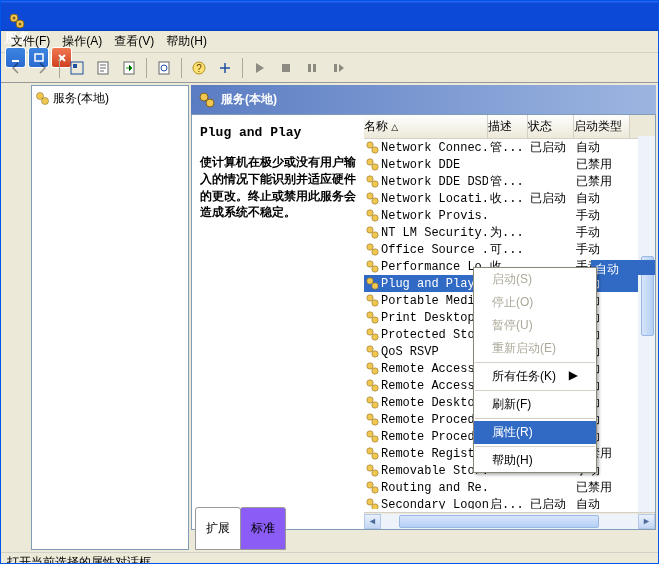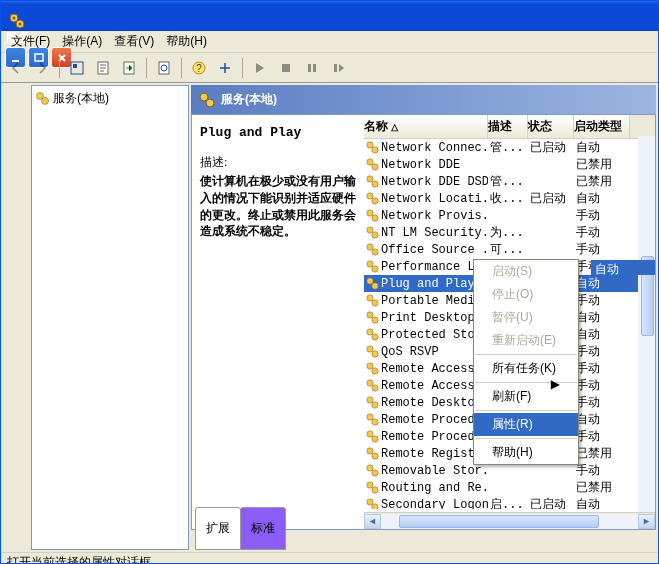--- a/index.html
+++ b/index.html
@@ -23,35 +23,35 @@
 .tree-item { display: flex; align-items: center; gap: 4px; }
 .right { flex: 1; display: flex; flex-direction: column; margin: 2px 2px 2px 0; }
 .right-header { background: linear-gradient(to right, #5a7cc2, #9db5e0); color: #fff; padding: 6px 8px; font-weight: bold; display: flex; align-items: center; gap: 6px; }
 .right-body { flex: 1; background: #fff; border: 1px solid #7f9db9; display: flex; overflow: hidden; }
 .detail { width: 172px; padding: 10px 8px; font-family: "SimSun"; }
 .detail .svc-name { font-weight: bold; font-size: 13px; margin-bottom: 14px; font-family: "Courier New", monospace; }
 .detail .desc-label { margin-bottom: 2px; }
 .detail .desc { line-height: 1.4; font-weight: bold; }
 .list { flex: 1; position: relative; overflow: hidden; }
 .list-header { display: flex; background: #ece9d8; border-bottom: 1px solid #d4d0c8; position: sticky; top: 0; }
-.list-header .col { padding: 3px 0; border-right: 1px solid #d4d0c8; background: linear-gradient(#fefefe,#ece9d8); font-weight: bold; }
+.list-header .col { padding: 3px 0; border-right: 1px solid #d4d0c8; background: linear-gradient(#fefefe,#ece9d8); }
 .col.name { width: 124px; }
 .col.desc { width: 40px; }
 .col.status { width: 46px; }
 .col.startup { width: 56px; }
 .rows { overflow: hidden; height: 370px; position: relative; }
 .row { display: flex; height: 17px; align-items: center; }
 .row.selected { background: #316ac5; color: #fff; }
 .row .cell { padding: 0 2px; overflow: hidden; white-space: nowrap; font-family: "Courier New", "SimSun", monospace; font-size: 12px; }
 .row .cell.name { width: 124px; display: flex; align-items: center; gap: 2px; }
 .row .cell.desc { width: 40px; }
 .row .cell.status { width: 46px; }
 .row .cell.startup { width: 56px; }
 .gear { width: 13px; height: 13px; flex-shrink: 0; }
-.context-menu { position: absolute; background: #fff; border: 1px solid #8a867a; box-shadow: 2px 2px 3px rgba(0,0,0,.3); left: 109px; top: 144px; width: 106px; z-index: 10; }
+.context-menu { position: absolute; background: #fff; border: 1px solid #8a867a; box-shadow: 2px 2px 3px rgba(0,0,0,.3); left: 109px; top: 152px; width: 124px; z-index: 10; }
 .context-menu .item { padding: 3px 18px; }
 .context-menu .item.disabled { color: #aca899; }
 .context-menu .item.selected { background: #316ac5; color: #fff; }
 .context-menu .msep { height: 1px; background: #d4d0c8; margin: 2px 1px; }
 .context-menu .arrow { float: right; }
 .tabs { height: 20px; padding-left: 4px; display: flex; align-items: flex-end; }
 .tab { padding: 12px 10px; background: #fff; border: 1px solid #999; border-top-left-radius: 3px; border-top-right-radius: 3px; margin-right: -1px; }
 .statusbar { height: 20px; background: #ece9d8; padding: 2px 6px; border-top: 1px solid #d4d0c8; display: flex; align-items: center; }
 .hscroll { height: 17px; background: #ece9d8; display: flex; align-items: center; border-top: 1px solid #d4d0c8; }
 .hscroll .sbtn { width: 17px; height: 15px; background: linear-gradient(#e8f0fb,#c4d6f4); border: 1px solid #b4c8e8; display: flex; align-items: center; justify-content: center; font-size: 9px; color: #4a6a9a; }
@@ -195,21 +195,20 @@
             <circle cx="5" cy="5" r="4" fill="#f0c850" stroke="#806020"></circle>
             <circle cx="11" cy="11" r="4" fill="#f0c850" stroke="#806020"></circle>
           </svg>
         </span>
       <span>服务(本地)</span>
     </div>
 
     <div class="right-body">
       <div class="detail">
         <div class="svc-name">Plug and Play</div>
-        <div class="desc-label">描述:</div>
         <div class="desc">使计算机在极少或没有用户输入的情况下能识别并适应硬件的更改。终止或禁用此服务会造成系统不稳定。</div>
       </div>
 
       <div class="list">
         <div class="list-header">
           <div class="col name"><span>名称</span> <span style="font-size:9px">△</span></div>
           <div class="col desc">描述</div>
           <div class="col status">状态</div>
           <div class="col startup">启动类型</div>
         </div>

